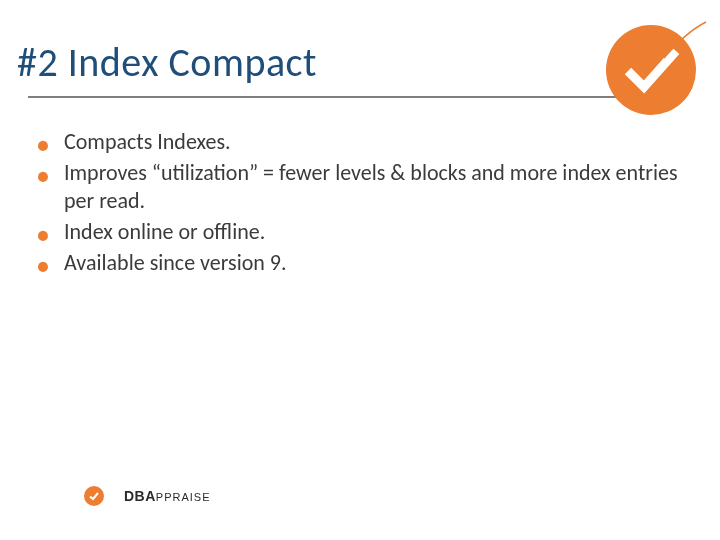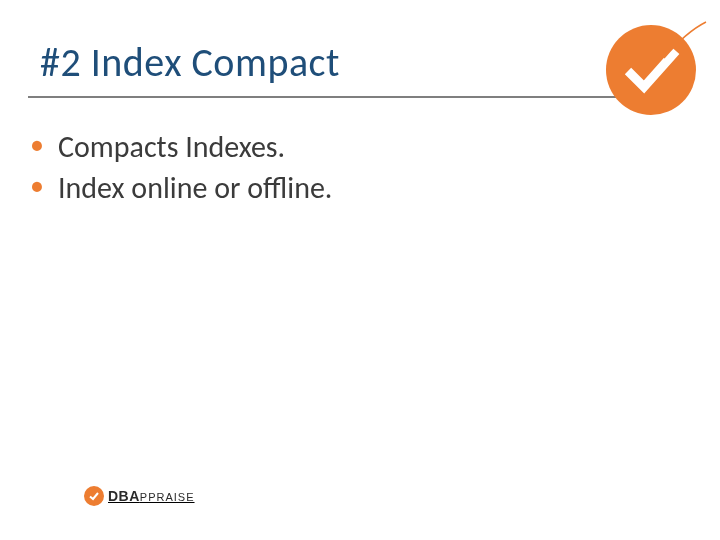--- a/index.html
+++ b/index.html
@@ -13,21 +13,21 @@
     position: relative;
   }
   .slide {
     position: relative;
     width: 720px;
     height: 540px;
     box-sizing: border-box;
   }
   .title {
     position: absolute;
-    left: 40px;
+    left: 17px;
     top: 38px;
     font-size: 40px;
     color: #1f4e79;
     font-weight: 400;
     letter-spacing: 0.5px;
   }
   .rule {
     position: absolute;
     left: 28px;
     top: 96px;
@@ -60,25 +60,25 @@
   }
   .logo-large .swoosh {
     position: absolute;
     top: -4px;
     right: -6px;
     width: 46px;
     height: 46px;
   }
   .bullets {
     position: absolute;
-    left: 30px;
+    left: 36px;
     top: 128px;
     right: 40px;
     color: #3b3b3b;
-    font-size: 30px;
+    font-size: 22px;
     line-height: 1.24;
   }
   .bullets ul {
     list-style: none;
     margin: 0;
     padding: 0;
   }
   .bullets li {
     position: relative;
     padding-left: 28px;
@@ -92,22 +92,21 @@
     top: 0;
     font-size: 28px;
     line-height: 1.24;
   }
   .footer-logo {
     position: absolute;
     left: 84px;
     bottom: 34px;
     display: flex;
     align-items: center;
-    gap: 4px;
-    text-decoration: underline;
+    gap: 20px;
   }
   .footer-logo .disc {
     width: 20px;
     height: 20px;
     border-radius: 50%;
     background: #ed7d31;
     display: inline-flex;
     align-items: center;
     justify-content: center;
   }
@@ -139,21 +138,23 @@
       <path d="M22 46 L38 62 L70 26" stroke="#ffffff" stroke-width="9" fill="none" stroke-linecap="butt" stroke-linejoin="miter"></path>
     </svg>
     <svg class="swoosh" viewBox="0 0 46 46">
       <path d="M2 40 Q 24 14 44 4" stroke="#ed7d31" stroke-width="1.5" fill="none"></path>
     </svg>
   </div>
 
   <div class="bullets">
     <ul>
       <li><span>Compacts Indexes.</span></li>
+      <li><span>Improves “utilization” = fewer levels &amp; blocks and more index entries per read.</span></li>
       <li><span>Index online or offline.</span></li>
+      <li><span>Available since version 9.</span></li>
     </ul>
   </div>
 
   <div class="footer-logo">
     <span class="disc">
       <svg width="12" height="12" viewBox="0 0 12 12">
         <path d="M2 6.5 L5 9 L10 3" stroke="#ffffff" stroke-width="2" fill="none"></path>
       </svg>
     </span>
     <span class="footer-text">

